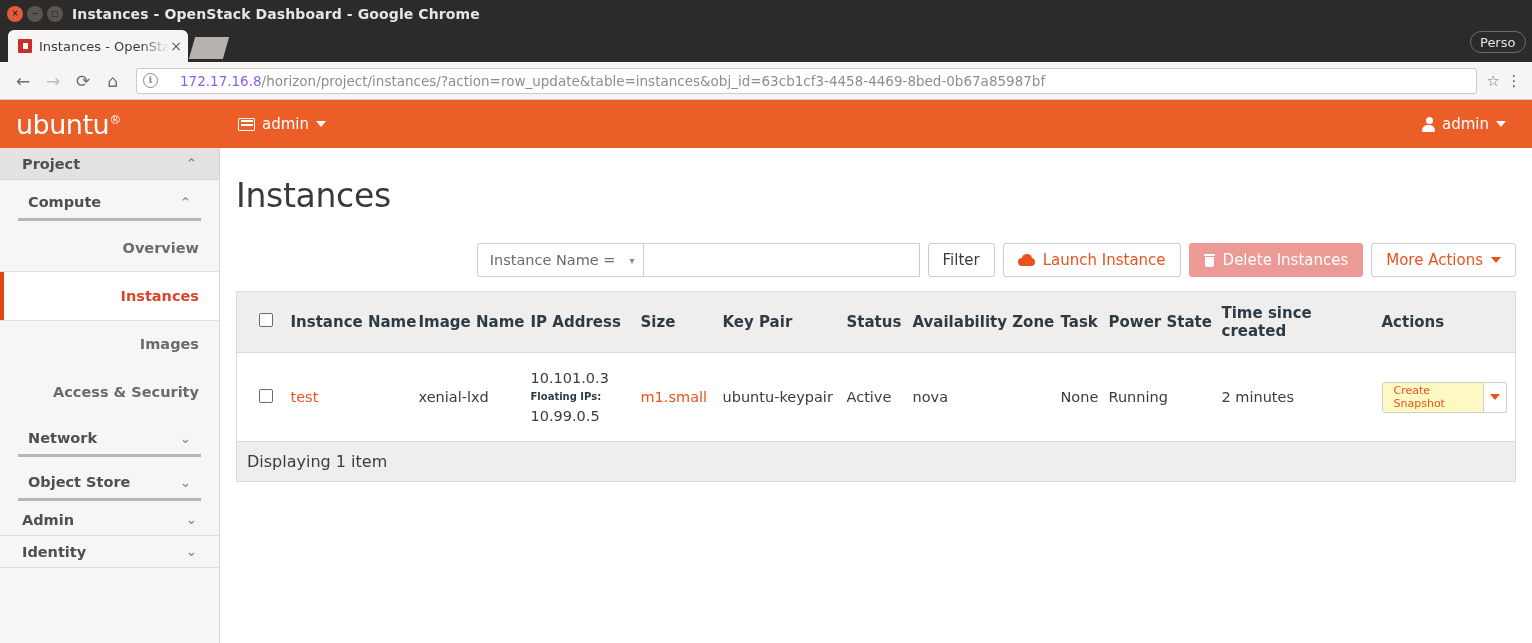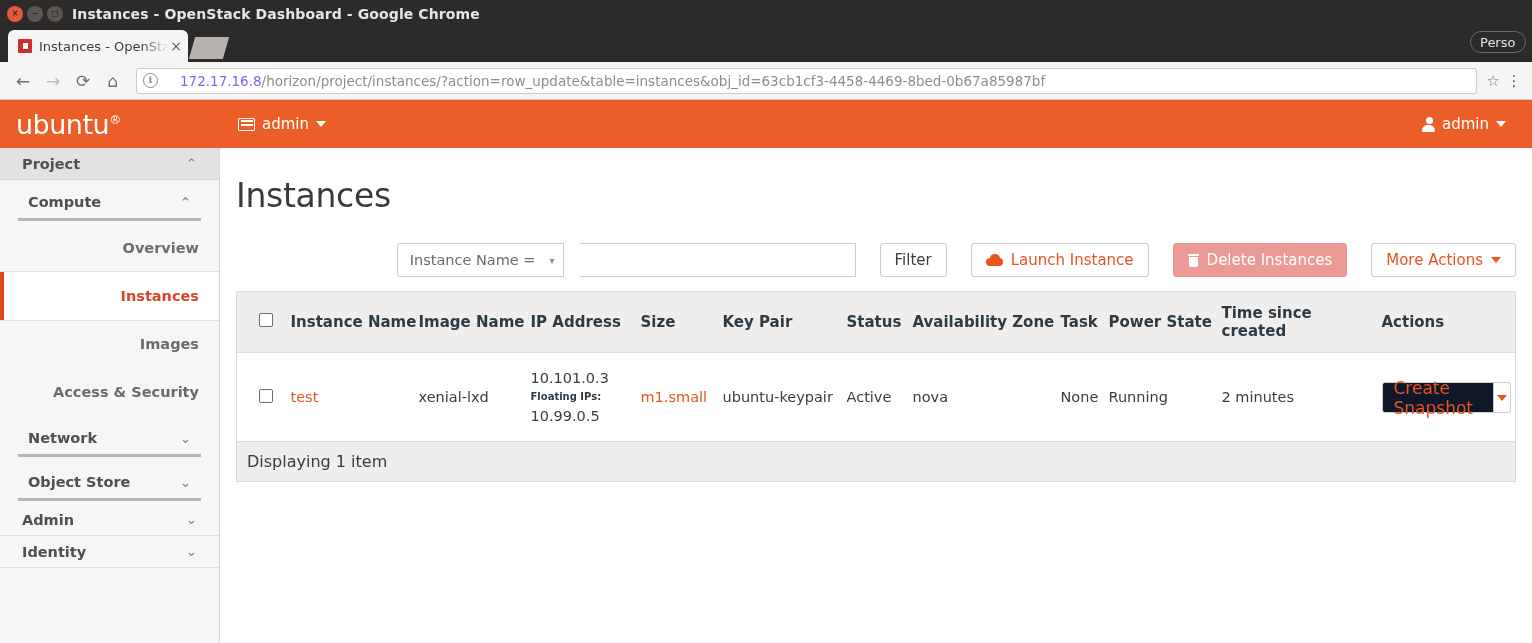--- a/index.html
+++ b/index.html
@@ -190,21 +190,21 @@
 
   
   .main { flex: 1 1 auto; padding: 0 16px 0 16px; background: #fff; }
   .page-title {
     font-size: 33px; color: #3a3a3a; font-weight: 400;
     margin: 28px 0 0 0; padding: 0 0 0 0; letter-spacing: -0.3px;
   }
 
   .table-actions {
     display: flex; justify-content: flex-end; align-items: center;
-    margin-top: 28px; gap: 16px;
+    margin-top: 28px; gap: 0;
   }
   .filter-select {
     height: 34px; min-width: 166px;
     border: 1px solid #cccccc; border-radius: 3px 0 0 3px;
     background: #fff; color: #6b6b6b; font-size: 14.5px;
     display: flex; align-items: center; justify-content: space-between;
     padding: 0 8px 0 12px;
   }
   .filter-select .car { color: #8a8a8a; font-size: 10px; margin-left: 14px; }
   .filter-input {
@@ -287,22 +287,22 @@
   .chk {
     width: 14px; height: 14px; border: 1.5px solid #6b6b6b;
     border-radius: 2px; background: #fff; display: inline-block;
   }
   .lnk { color: #e8531f; }
   .ipcell { line-height: 1.55; }
   .ipcell .fip-label { font-weight: bold; color: #2f3b44; font-size: 10px; }
 
   .split-btn { display: inline-flex; height: 31px; margin-right: 8px; }
   .split-main {
-    border: 1px solid #cfcdcb; border-radius: 3px 0 0 3px; background: #0f172a;
-    color: #e8531f; font-size: 17px; display: flex; align-items: center;
+    border: 1px solid #cfcdcb; border-radius: 3px 0 0 3px; background: #fef9c3;
+    color: #e8531f; font-size: 11px; display: flex; align-items: center;
     padding: 0 11px;
   }
   .split-car {
     border: 1px solid #cfcdcb; border-left: none; border-radius: 0 3px 3px 0;
     background: #fff; width: 26px; display: flex; align-items: center; justify-content: center;
     color: #e8531f;
   }
   .table-footer {
     background: #efeeed; border: 1px solid #dedcda; border-top: none;
     height: 40px; display: flex; align-items: center;

